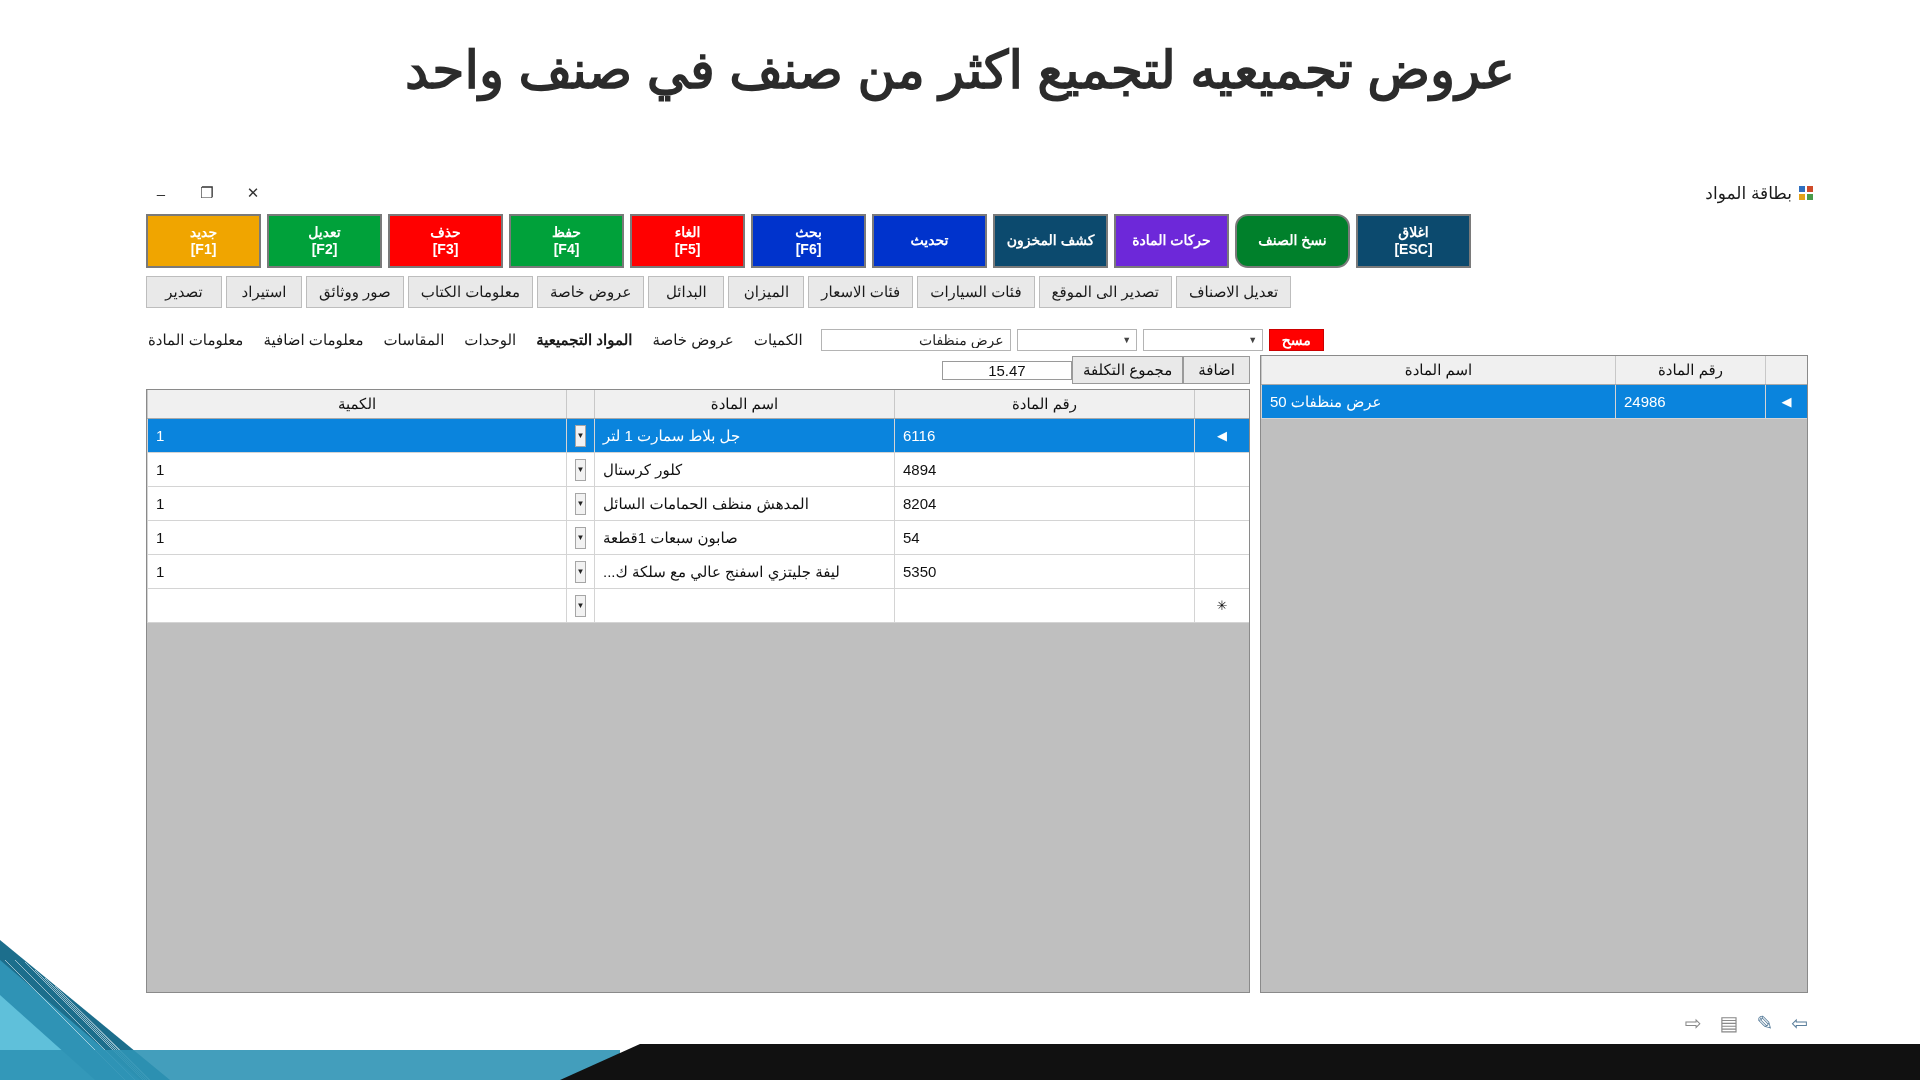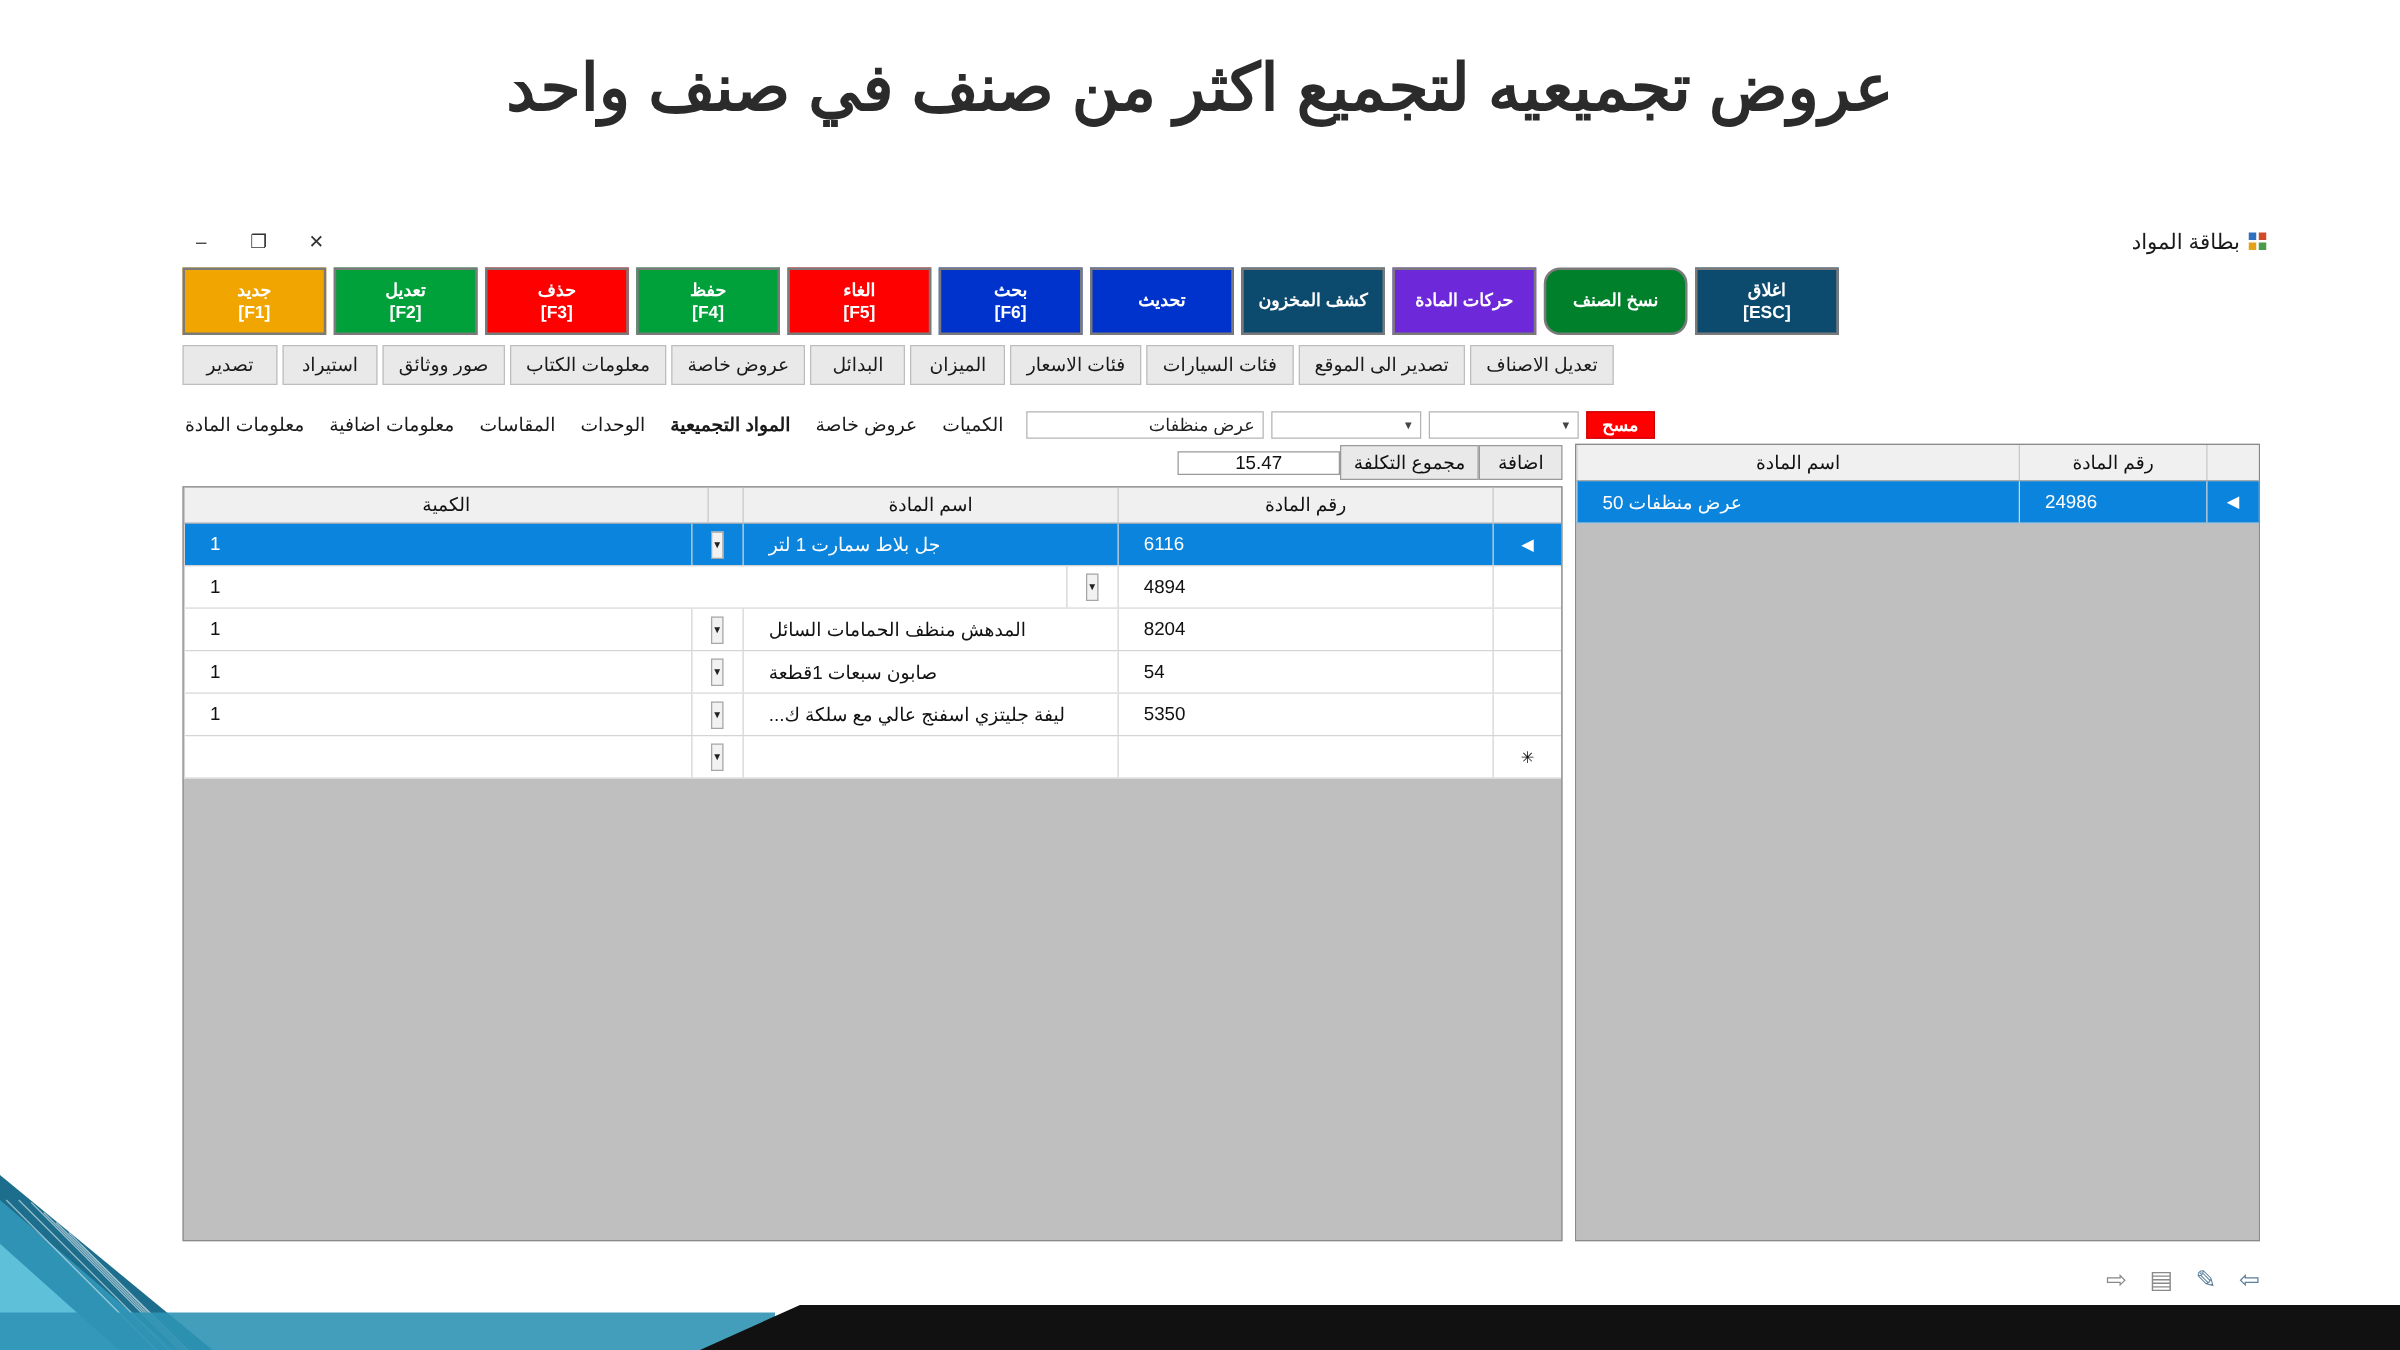--- a/index.html
+++ b/index.html
@@ -284,21 +284,21 @@
     background: #ffffff;
     border-bottom: 1px solid #d4d4d4;
     align-items: stretch;
   }
   .grow.selected { background: #0a84dd; color: #ffffff; }
   .grow .cell {
     border-left: 1px solid #d4d4d4;
     display: flex;
     align-items: center;
     box-sizing: border-box;
-    padding: 0 20px;
+    padding: 0 8px;
     overflow: hidden;
     white-space: nowrap;
   }
   .rowsel {
     width: 42px;
     justify-content: center;
     font-size: 13px;
   }
   
   .rp-c-sel { width: 42px; }
@@ -489,20 +489,21 @@
               <div class="cell lp-c-name">جل بلاط سمارت 1 لتر</div>
               <div class="cell lp-c-drop">
                   <span class="dd-btn">▼</span>
                 </div>
               <div class="cell lp-c-qty">1</div>
             </div>
 
             <div class="grow">
               <div class="cell lp-c-sel rowsel"></div>
               <div class="cell lp-c-num">4894</div>
+              <div class="cell lp-c-name">كلور كرستال</div>
               <div class="cell lp-c-drop">
                   <span class="dd-btn">▼</span>
                 </div>
               <div class="cell lp-c-qty">1</div>
             </div>
 
             <div class="grow">
               <div class="cell lp-c-sel rowsel"></div>
               <div class="cell lp-c-num">8204</div>
               <div class="cell lp-c-name">المدهش منظف الحمامات السائل</div>

